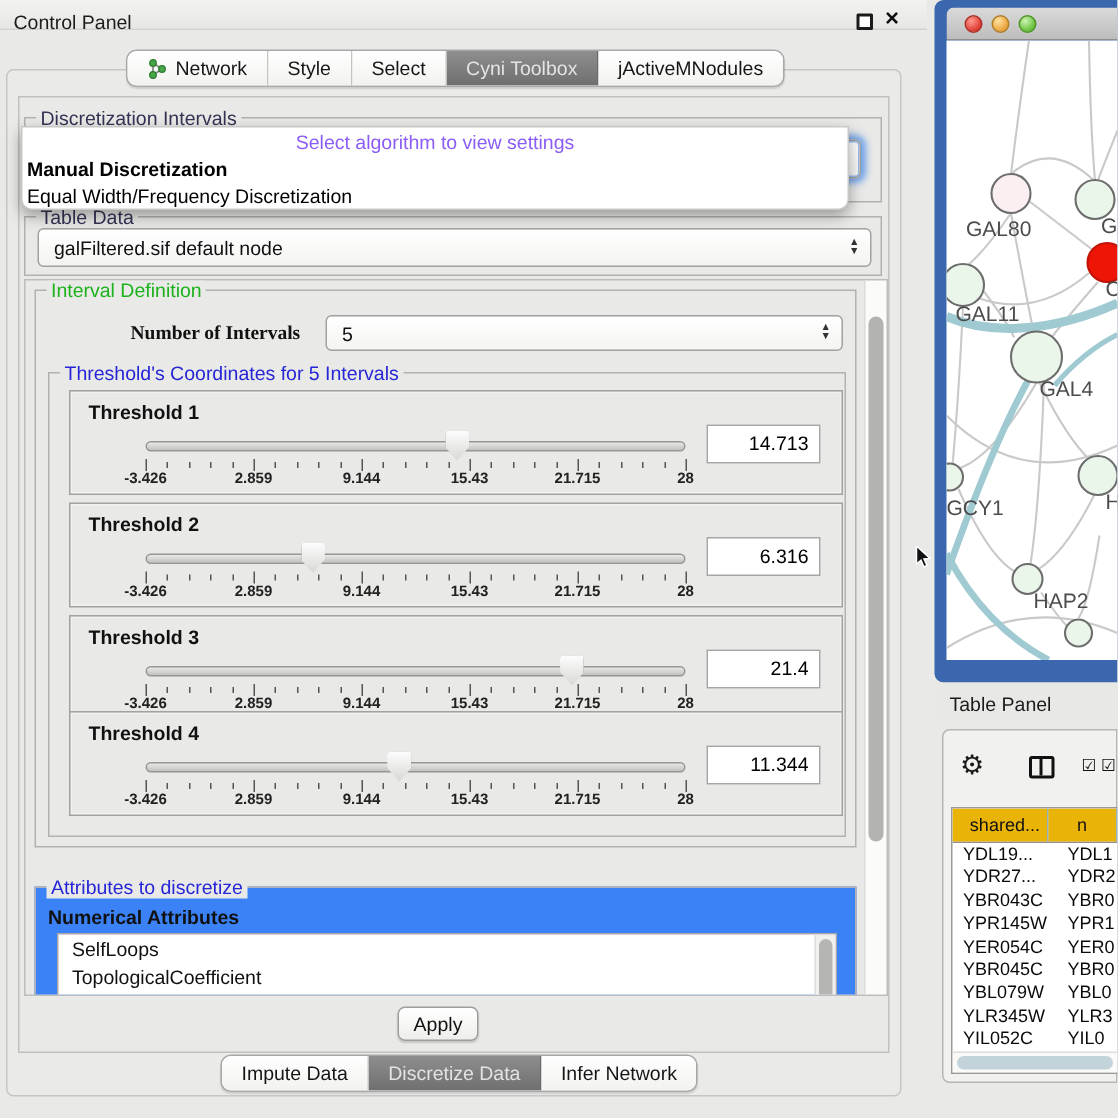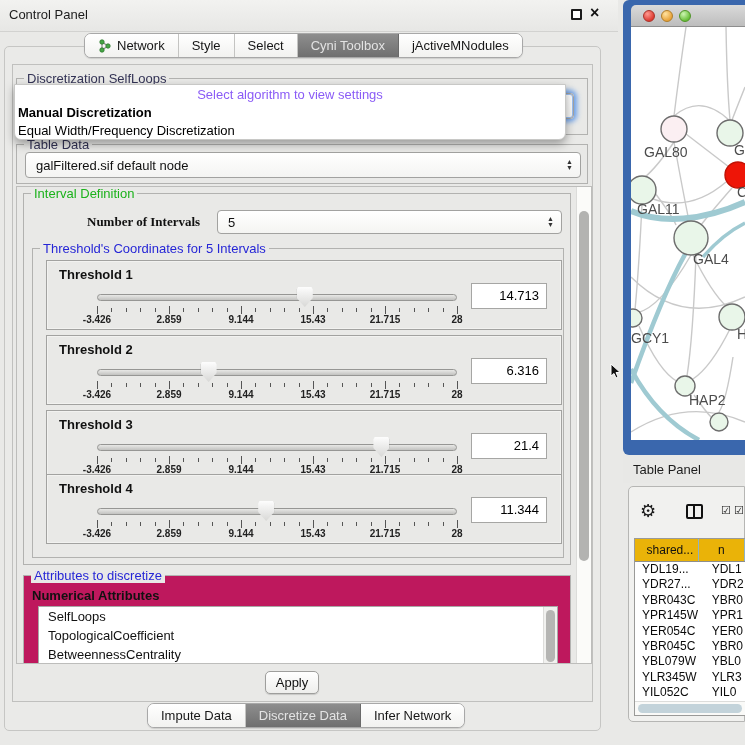--- a/index.html
+++ b/index.html
@@ -2,21 +2,21 @@
 <html><head>
 <meta charset="utf-8">
 <style>
   * { margin:0; padding:0; box-sizing:border-box; }
   html,body { width:745px; height:745px; }
   body { font-family:"Liberation Sans","DejaVu Sans",sans-serif; background:#e9e9e7; overflow:hidden; }
   .screen { position:relative; width:745px; height:745px; background:#e9e9e7; }
   .abs { position:absolute; }
 
   
-  .titlebar { left:0; top:0; width:618px; height:32px; background:linear-gradient(#f2f2f0,#e7e7e5); border-bottom:1px solid #d2d2d0; }
+  .titlebar { left:0; top:0; width:618px; height:20px; background:linear-gradient(#f2f2f0,#e7e7e5); border-bottom:1px solid #d2d2d0; }
   .titlebar-text { left:9px; top:7px; font-size:13px; color:#1c1c1c; }
   .float-icon { left:571px; top:9px; width:11px; height:11px; border:2px solid #1a1a1a; background:#fff; border-radius:1px; }
   .close-icon { left:590px; top:4px; font-size:16px; font-weight:bold; color:#111; }
 
   .outer-panel { left:4px; top:46px; width:597px; height:685px; background:#eaeae8; border:1px solid #c6c6c4; border-radius:5px; }
   .content-panel { left:12px; top:64px; width:581px; height:638px; background:#e9e9e7; border:1px solid #c0c0be; }
 
   
   .seg-bar { display:flex; height:25px; background:#fdfdfd; border:1px solid #a8a8a8; border-radius:7px; overflow:hidden; box-shadow:0 1px 1px rgba(0,0,0,0.12); }
   .seg { display:flex; align-items:center; padding:0 13px; font-size:13px; color:#161616; border-right:1px solid #c4c4c2; white-space:nowrap; cursor:default; background:linear-gradient(#ffffff,#f2f2f0); }
@@ -133,21 +133,21 @@
       </div>
     <div class="seg selected">
         <span>Cyni Toolbox</span>
       </div>
     <div class="seg">
         <span>jActiveMNodules</span>
       </div>
   </div>
 
   <div class="group" style="left:16px; top:78px; width:572px; height:57px;">
-    <span class="group-label lbl-dark">Discretization SelfLoops</span>
+    <span class="group-label lbl-dark">Discretization Intervals</span>
     <div class="combo focused" style="left:8px; top:14px; width:549px; height:26px;">
       <span class="spin">
           <span>▲</span>
           <span>▼</span>
         </span>
     </div>
   </div>
 
   <div class="abs algo-popup">
     <div class="ph">Select algorithm to view settings</div>
@@ -350,21 +350,21 @@
             <div class="tick-label" style="left: 20%;">2.859</div>
             <div class="tick-label" style="left: 40%;">9.144</div>
             <div class="tick-label" style="left: 60%;">15.43</div>
             <div class="tick-label" style="left: 80%;">21.715</div>
             <div class="tick-label" style="left: 100%;">28</div>
           </div>
         <div class="value-box">11.344</div>
       </div>
     </div>
 
-    <div class="group" style="left:6px; top:388px; width:548px; height:120px; background:#be185d;">
+    <div class="group" style="left:6px; top:404px; width:548px; height:120px; background:#3b82f6;">
       <span class="group-label lbl-blue" style="background:#e9e9e7;">Attributes to discretize</span>
       <div class="abs" style="left:8px; top:12px; font-size:13px; font-weight:bold; color:#111;">Numerical Attributes</div>
       <div class="listbox" style="left:14px; top:30px; width:520px; height:86px;">
         <div class="list-item">SelfLoops</div>
         <div class="list-item">TopologicalCoefficient</div>
         <div class="list-item">BetweennessCentrality</div>
         <div class="list-scroll">
             <div class="thumb"></div>
           </div>
       </div>

